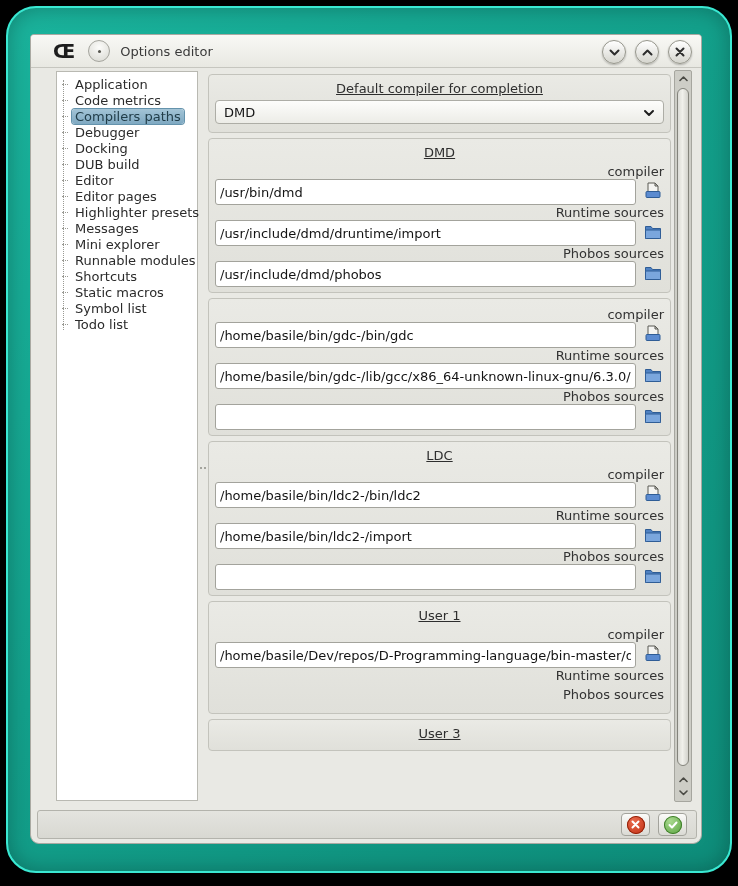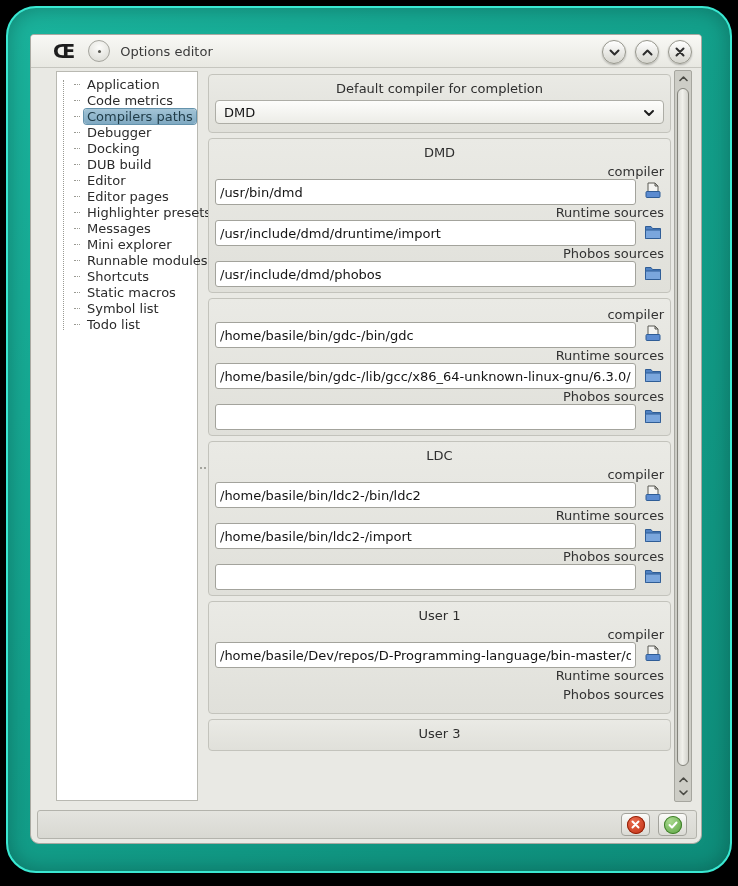--- a/index.html
+++ b/index.html
@@ -49,21 +49,21 @@
     border:1px solid #96968c;
     box-shadow:0 1px 2px rgba(0,0,0,.25);
     display:flex; align-items:center; justify-content:center;
   }
   .circle-btn svg { display:block; }
   
   .sidebar {
     position:absolute; left:25px; top:36px; width:142px; height:730px;
     background:#ffffff; border:1px solid #b9b9b2;
   }
-  .sidebar-list { position:relative; padding:4px 0 0 13px; }
+  .sidebar-list { position:relative; padding:4px 0 0 1px; }
   .sidebar-list::before {
     content:""; position:absolute; left:6px; top:8px; height:250px;
     border-left:1px dotted #9a9a93;
   }
   .sb-item { display:flex; align-items:center; height:16px; padding-left:4px; position:relative; }
   .tree-dots { width:6px; border-top:1px dotted #9a9a93; margin-right:4px; flex:none; }
   .sb-label { padding:0 3px; white-space:nowrap; line-height:15px; border-radius:3px; }
   .sb-item.selected .sb-label {
     background:linear-gradient(#a3c4d6,#7fa9c2);
     box-shadow:0 0 0 1px #6593ac;
@@ -79,21 +79,21 @@
   
   .main {
     position:absolute; left:177px; top:35px; width:463px; height:732px;
     overflow:hidden; padding-top:4px;
   }
   .group {
     margin:0 0 5px; padding:5px 6px 8px;
     border:1px solid #c3c3bc; border-radius:4px;
     background:linear-gradient(#eaeae5,#e0e0da);
   }
-  .group-title { text-align:center; height:17px; line-height:17px; color:#2e2e2e; }
+  .group-title { text-align:center; height:17px; line-height:17px; color:#2e2e2e;text-decoration:underline; }
   .field-label { text-align:right; height:16px; line-height:16px; margin:3px 0 2px; color:#333; }
   .field-row { display:flex; align-items:center; gap:6px; height:20px; }
   .field-input {
     flex:1; height:26px; min-width:0;
     border:1px solid #a3a39c; border-radius:3px; background:#fff;
     padding:0 4px; font:13px "DejaVu Sans","Liberation Sans",sans-serif; color:#141414;
     outline:none;
   }
   .icon-btn {
     width:22px; height:20px; flex:none; border:none; background:transparent;

